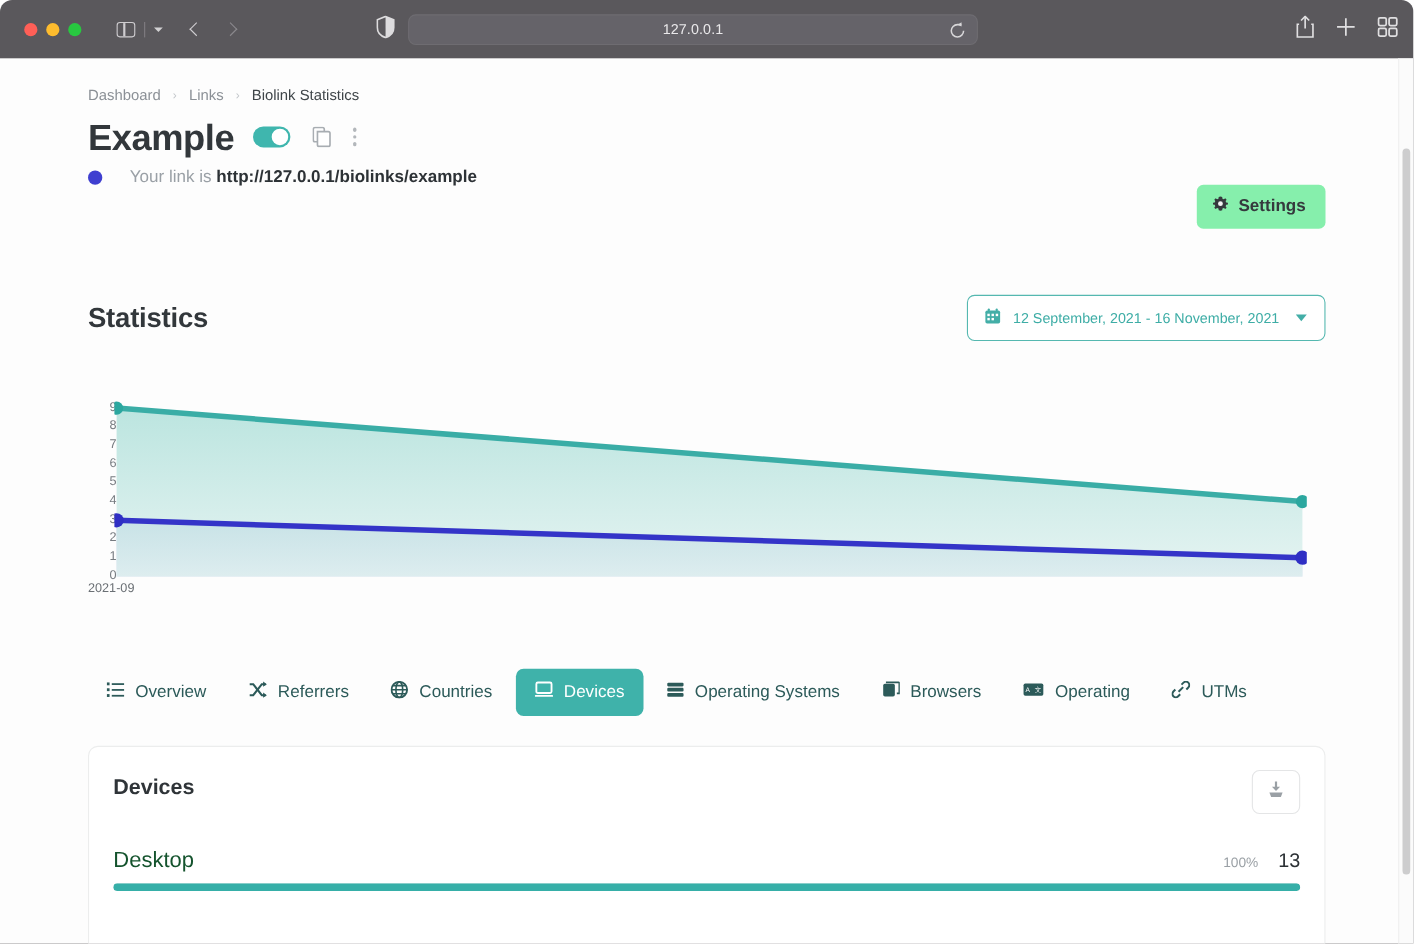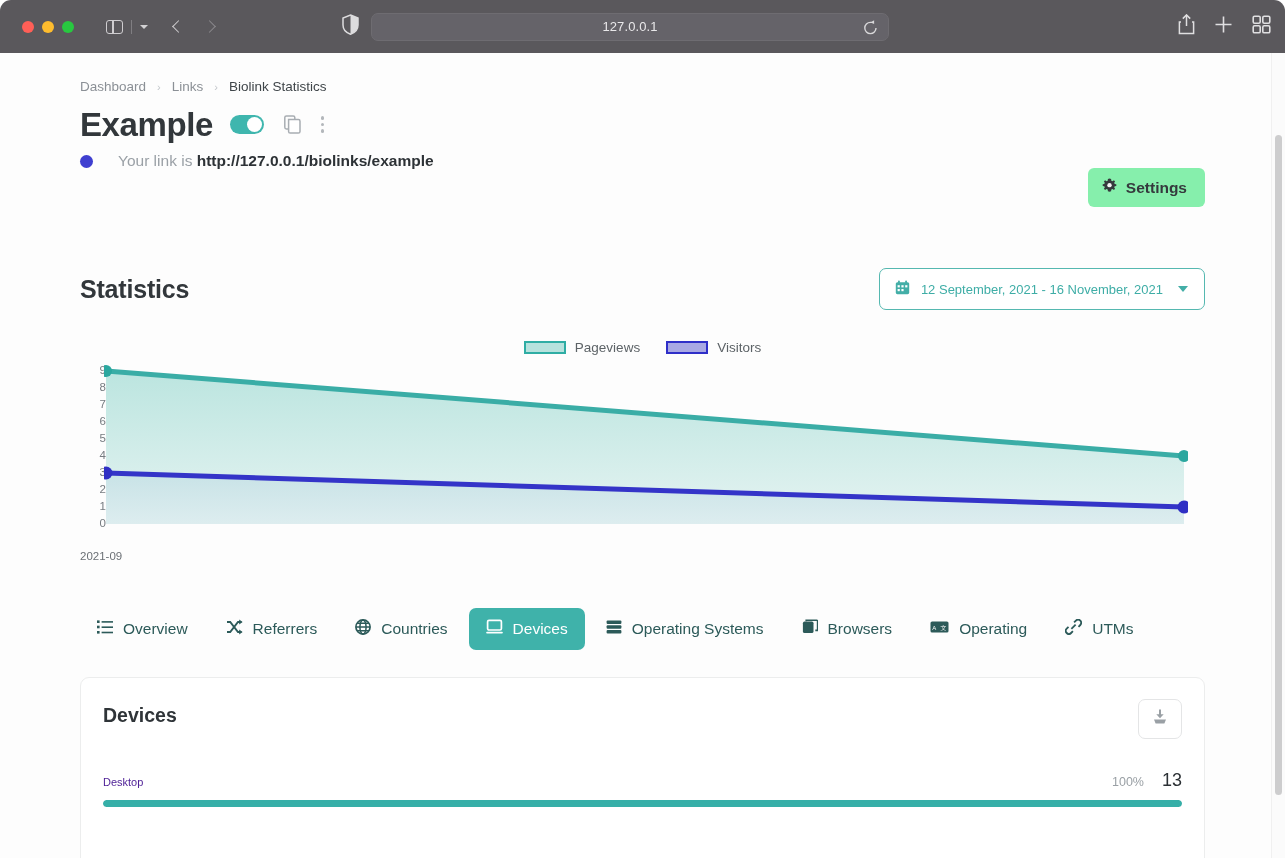--- a/index.html
+++ b/index.html
@@ -154,21 +154,21 @@
   }
   .lg { display: flex; align-items: center; gap: 9px; font-size: 13.5px; color: #5d6367; }
   .swatch { width: 42px; height: 13px; border: 2.5px solid; }
   .axis-labels {
     position: absolute; left: 0; top: 0; width: 26px; height: 164px;
   }
   .axis-labels span {
     position: absolute; right: 0; font-size: 11.5px; color: #767b80;
     transform: translateY(-50%); line-height: 1;
   }
-  .xlabel { position: absolute; left: 0; top: 188px; font-size: 11.5px; color: #6b7075; }
+  .xlabel { position: absolute; left: 0; top: 167px; font-size: 11.5px; color: #6b7075; }
   svg.plot { position: absolute; left: 24px; top: 0; }
 
   
   .tabs {
     display: flex; align-items: center; gap: 4px;
     margin-top: 50px;
   }
   .tab {
     display: flex; align-items: center; gap: 10px;
     padding: 11px 17px; border-radius: 7px;
@@ -193,21 +193,21 @@
     position: absolute; right: 22px; top: 21px;
     width: 44px; height: 40px;
     border: 1px solid #e4e5e6; border-radius: 7px;
     display: flex; align-items: center; justify-content: center;
     cursor: pointer; background: #fff;
   }
   .metric { margin-top: 43px; }
   .metric-top {
     display: flex; align-items: baseline; justify-content: space-between;
   }
-  .metric-name { font-size: 11px; color: #4c1d95; }
+  .metric-name { font-size: 20px; color: #14532d; }
   .metric-right { display: flex; align-items: baseline; gap: 18px; }
   .metric-pct { font-size: 12.5px; color: #9aa0a5; }
   .metric-val { font-size: 18px; color: #2c3135; }
   .bar-track {
     margin-top: 9px; height: 7px; border-radius: 4px; background: #f2f3f3;
     overflow: hidden;
   }
   .bar-fill { height: 100%; border-radius: 4px; background: #36afa8; }
 
   
@@ -349,30 +349,20 @@
               <rect x="10.2" y="0.4" width="1.8" height="3" rx="0.8" fill="#43aea7"></rect>
             </svg>
           </span>
           <span>12 September, 2021 - 16 November, 2021</span>
           <span class="dr-caret"></span>
         </div>
       </div>
 
       <div class="chart-wrap">
 
-        <div class="legend">
-          <span class="lg">
-            <span class="swatch" style="border-color:#2fada4;background:#b7e2dd"></span>
-            <span>Pageviews</span>
-          </span>
-          <span class="lg">
-            <span class="swatch" style="border-color:#2f2fc8;background:#a9a9e4"></span>
-            <span>Visitors</span>
-          </span>
-        </div>
 
         <div class="axis-labels">
           <span style="top:9px">9</span>
           <span style="top:26px">8</span>
           <span style="top:43px">7</span>
           <span style="top:60px">6</span>
           <span style="top:77px">5</span>
           <span style="top:94px">4</span>
           <span style="top:111px">3</span>
           <span style="top:128px">2</span>

